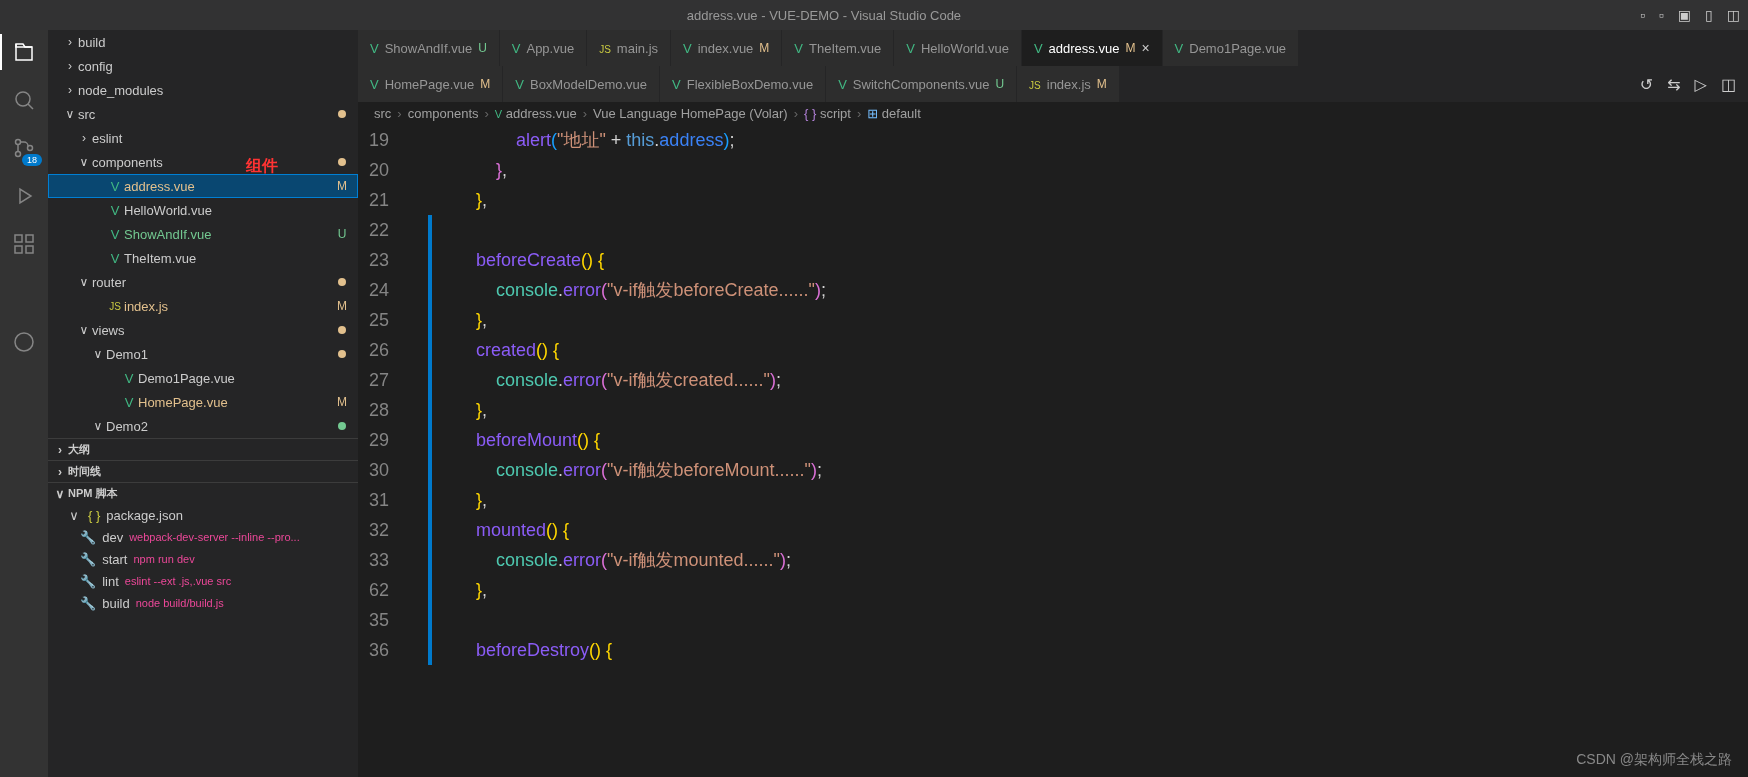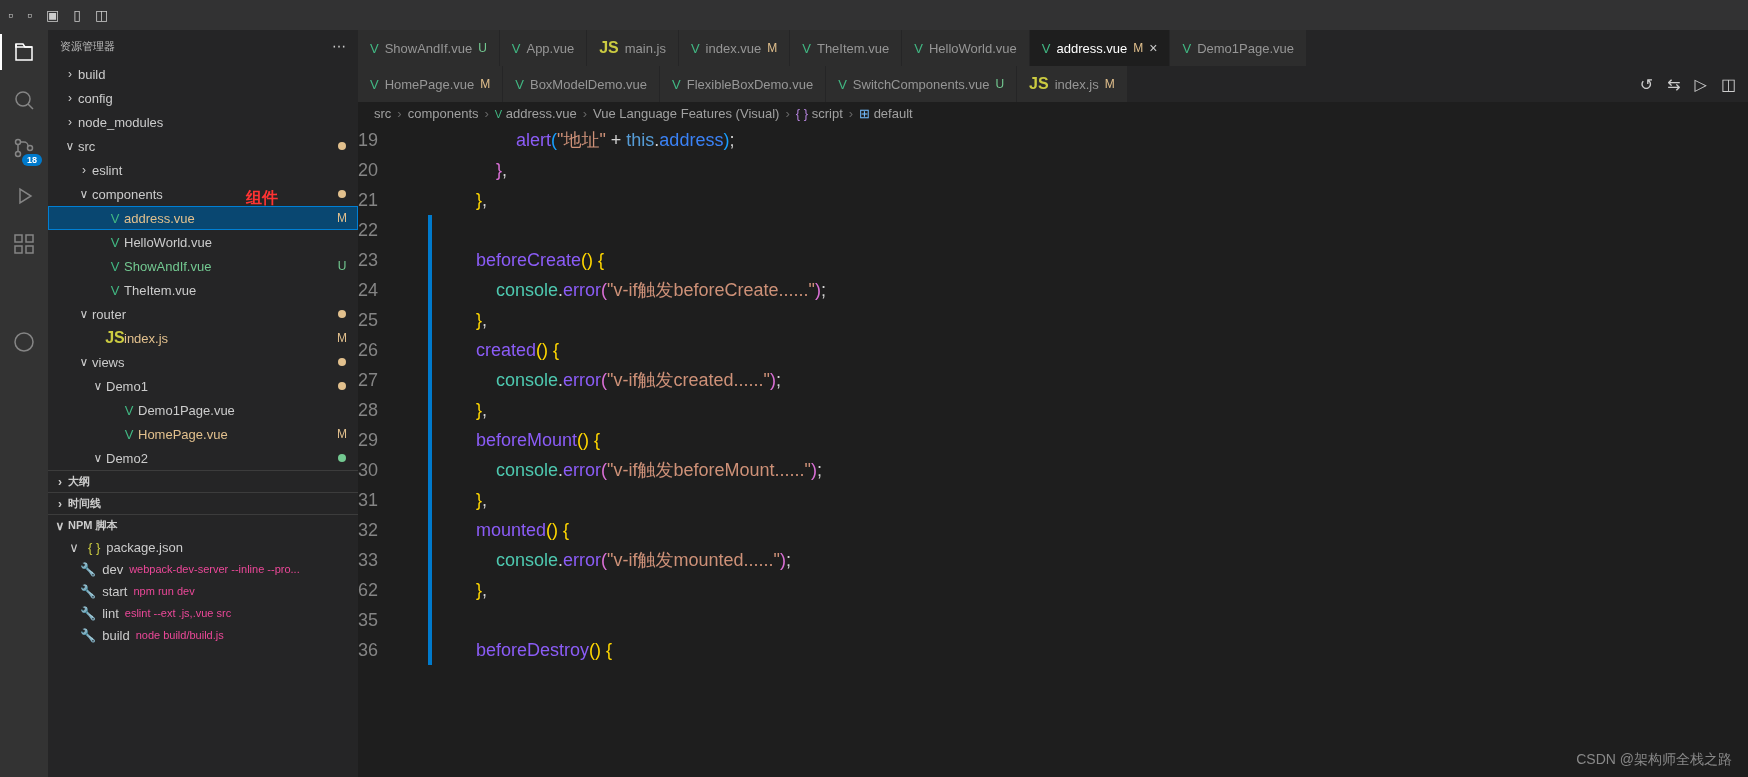--- a/index.html
+++ b/index.html
@@ -2,21 +2,21 @@
 <html><head>
 <meta charset="utf-8">
 <style>
 * { margin: 0; padding: 0; box-sizing: border-box; font-family: "Segoe UI", "Microsoft YaHei", sans-serif; }
 body { background: #1e1e1e; color: #cccccc; width: 1748px; height: 777px; overflow: hidden; position: relative; }
 .menubar { height: 30px; background: #323233; display: flex; align-items: center; padding: 0 8px; font-size: 13px; color: #cccccc; }
 .menubar .menu-item { padding: 0 8px; cursor: pointer; }
 .menubar .title { flex: 1; text-align: center; color: #999; }
 .menubar .win-controls { display: flex; gap: 14px; color: #ccc; font-size: 14px; }
 .main { display: flex; height: calc(100% - 30px); }
-.activitybar { width: 48px; background: #333333; display: flex; flex-direction: column; align-items: center; padding-top: 8px; gap: 20px; font-weight: bold; }
+.activitybar { width: 48px; background: #333333; display: flex; flex-direction: column; align-items: center; padding-top: 8px; gap: 20px; }
 .activitybar .ab-icon { width: 28px; height: 28px; display: flex; align-items: center; justify-content: center; color: #858585; position: relative; cursor: pointer; }
 .activitybar .ab-icon.active { color: #fff; }
 .activitybar .ab-icon.active::before { content: ""; position: absolute; left: -10px; top: -4px; bottom: -4px; width: 2px; background: #fff; }
 .activitybar .badge { position: absolute; bottom: -4px; right: -4px; background: #007acc; color: #fff; font-size: 9px; border-radius: 8px; padding: 1px 5px; }
 .sidebar { width: 310px; background: #252526; display: flex; flex-direction: column; font-size: 13px; }
 .sidebar-header { display: flex; align-items: center; justify-content: space-between; padding: 8px 12px; color: #bbbbbb; font-size: 11px; }
 .sidebar-header .actions { display: flex; gap: 12px; color: #ccc; font-size: 14px; }
 .project-header { display: flex; align-items: center; justify-content: space-between; padding: 4px 8px; font-weight: bold; font-size: 11px; color: #ccc; }
 .project-header .actions { display: flex; gap: 10px; color: #ccc; font-size: 14px; }
 .tree { flex: 0 0 auto; overflow: hidden; }
@@ -43,45 +43,46 @@
 .tab { display: flex; align-items: center; gap: 6px; padding: 0 12px; font-size: 13px; color: #969696; background: #2d2d2d; border-right: 1px solid #252526; cursor: pointer; white-space: nowrap; }
 .tab.active { background: #1e1e1e; color: #fff; }
 .tab .t-status { font-size: 12px; }
 .tab .t-status.M { color: #e2c08d; }
 .tab .t-status.U { color: #73c991; }
 .tab .close { color: #ccc; font-size: 14px; }
 .tabs-actions { margin-left: auto; display: flex; align-items: center; gap: 14px; padding: 0 12px; color: #ccc; }
 .breadcrumb { display: flex; align-items: center; gap: 6px; padding: 4px 16px; font-size: 13px; color: #a0a0a0; background: #1e1e1e; }
 .breadcrumb .sep { color: #666; }
 .code-area { flex: 1; display: flex; overflow: hidden; font-family: Consolas, "Courier New", monospace; font-size: 18px; line-height: 30px; }
-.gutter { width: 70px; color: #858585; padding-right: 8px; user-select: none; border-right: 3px solid #1e1e1e; position: relative; }
+.gutter { width: 70px; text-align: right; color: #858585; padding-right: 36px; user-select: none; border-right: 3px solid #1e1e1e; position: relative; }
 .gutter .gline { height: 30px; }
 .gitbar { width: 4px; background: transparent; }
 .gitbar .gb { height: 30px; }
 .gitbar .gb.mod { background: #007acc; }
 .code { flex: 1; padding-left: 24px; white-space: pre; color: #d4d4d4; }
 .code .cline { height: 30px; }
 .c-fn { color: #8b5cf6; }
 .c-punct { color: #d4d4d4; }
 .c-brace { color: #ffd700; }
 .c-brace2 { color: #da70d6; }
 .c-brace3 { color: #179fff; }
 .c-str { color: #ce9178; }
 .c-kw { color: #569cd6; }
 .c-obj { color: #4ec9b0; }
 .c-prop { color: #3b82f6; }
 .vue-icon { color: #41b883; font-size: 13px; }
-.js-icon { color: #cbcb41; font-size: 16px; font-weight: bold; }
+.js-icon { color: #cbcb41; font-size: 10px; font-weight: normal; }
 .watermark { position: absolute; bottom: 8px; right: 16px; color: #888; font-size: 14px; }
 svg { display: block; }
 </style>
 </head>
 <body>
 
 <div class="menubar">
+  <div class="title">address.vue - VUE-DEMO - Visual Studio Code</div>
   <div class="win-controls">
     <span>▫</span>
     <span>▫</span>
     <span>▣</span>
     <span>▯</span>
     <span>◫</span>
   </div>
 </div>
 
 <div class="main">
@@ -122,26 +123,20 @@
       </div>
     <div style="height:30px"></div>
     <div class="ab-icon">
         <svg width="24" height="24" viewBox="0 0 24 24" fill="none" stroke="currentColor" stroke-width="1.5">
           <circle cx="12" cy="12" r="9"></circle>
         </svg>
       </div>
   </div>
 
   <div class="sidebar">
-    <div class="sidebar-header">
-      <span>资源管理器</span>
-      <div class="actions">
-          <span>⋯</span>
-        </div>
-    </div>
     <div class="tree" id="tree" style="position:relative;">
       <div class="annotation" style="left:198px; top:126px;">组件</div>
       <div class="red-box" style="left:48px; top:144px; width:114px; height:24px;"></div>
     <div class="tree-row" style="padding-left: 14px;">
           <span class="chev">›</span>
           <span class="label ">build</span>
         </div>
         <div class="tree-row" style="padding-left: 14px;">
           <span class="chev">›</span>
           <span class="label ">config</span>
@@ -351,21 +346,21 @@
           <span>◫</span>
         </div>
       </div>
     <div class="breadcrumb" id="breadcrumb">
         <span>src</span>
         <span class="sep">›</span>
         <span>components</span>
         <span class="sep">›</span>
         <span><span class="vue-icon" style="font-size:11px;">V</span> address.vue</span>
         <span class="sep">›</span>
-        <span>Vue Language Features (Visual)</span>
+        <span>Vue Language HomePage (Volar)</span>
         <span class="sep">›</span>
         <span><span style="color:#b180d7;">{ }</span> script</span>
         <span class="sep">›</span>
         <span><span style="color:#75beff;">⊞</span> default</span>
       </div>
     <div class="code-area">
       <div class="gutter" id="gutter">
           <div class="gline">19</div>
           <div class="gline">20</div>
           <div class="gline">21</div>

